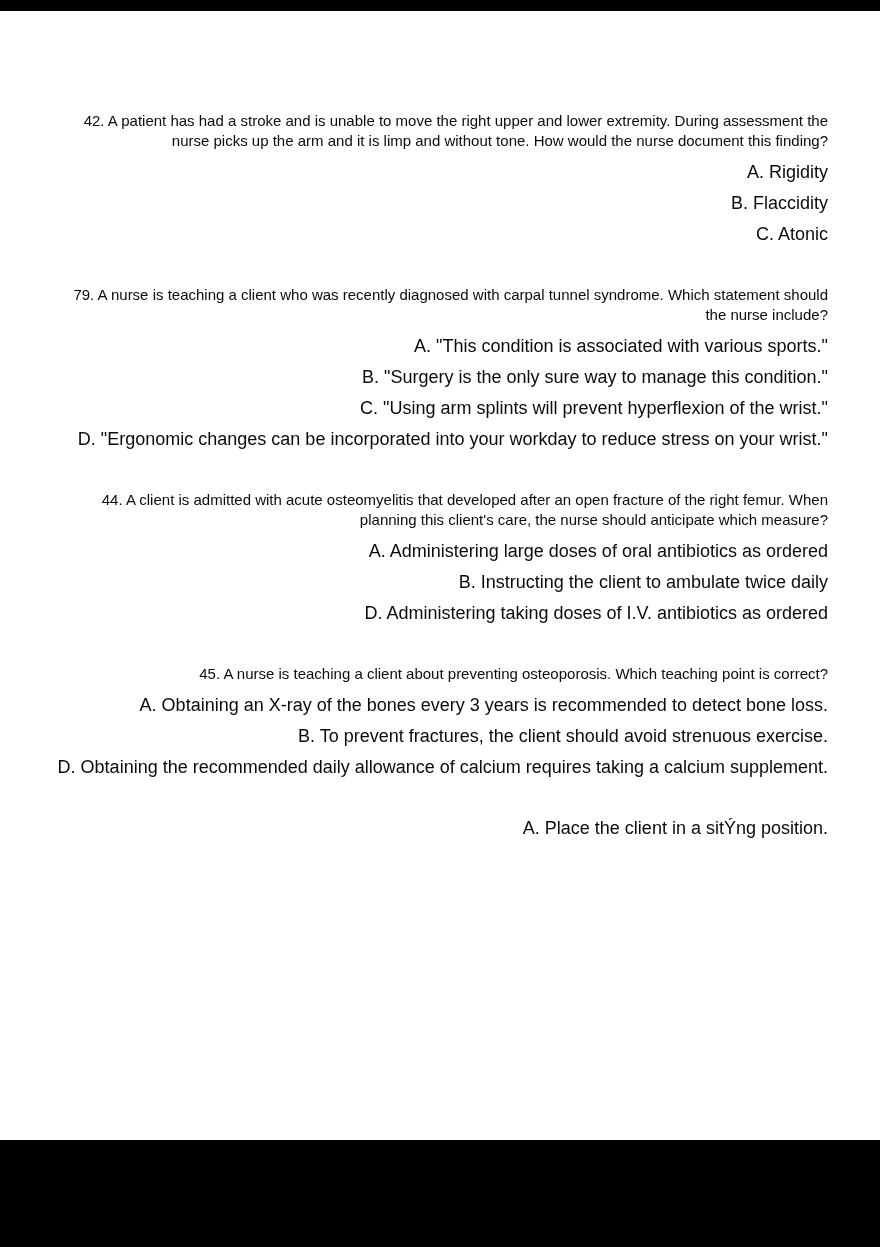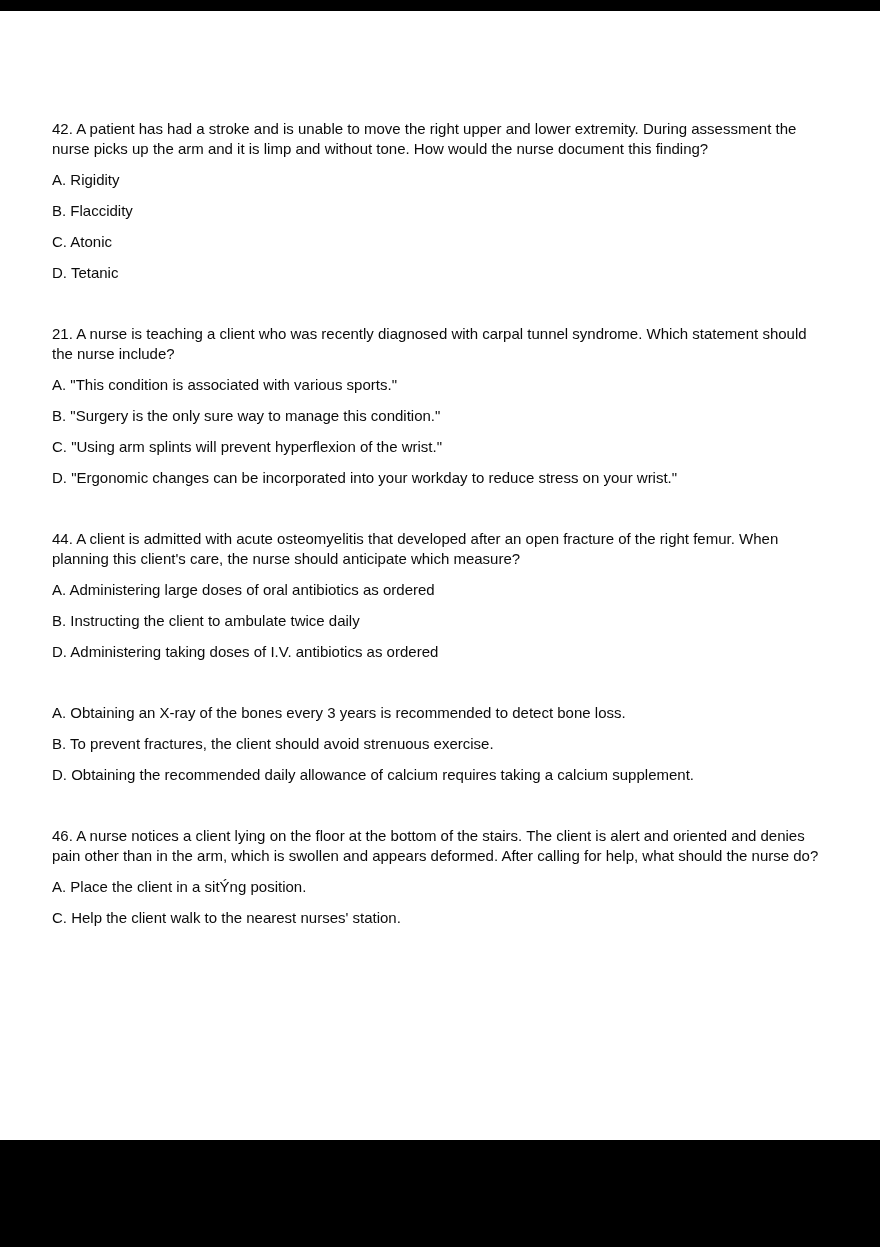--- a/index.html
+++ b/index.html
@@ -35,70 +35,69 @@
   }
   .bottom-bar {
     position: absolute;
     top: 1140px;
     left: 0;
     width: 880px;
     height: 107px;
     background: #000000;
   }
   .question-block {
-    margin: 8px 0 41px 0;
+    margin: 0 0 41px 0;
+    text-align: right;
   }
   .question-text {
     margin: 0 0 11px 0;
     font-size: 15px;
     line-height: 20px;
   }
   .option-text {
     margin: 0 0 11px 0;
-    font-size: 15px;
+    font-size: 18px;
     line-height: 20px;
   }
 </style>
 </head>
 <body>
 
 <div class="top-bar"></div>
 
 <div class="paper">
 
   <div class="question-block">
     <p class="question-text">42. A patient has had a stroke and is unable to move the right upper and lower extremity. During assessment the nurse picks up the arm and it is limp and without tone. How would the nurse document this finding?</p>
     <p class="option-text">A. Rigidity</p>
     <p class="option-text">B. Flaccidity</p>
     <p class="option-text">C. Atonic</p>
-    <p class="option-text">D. Tetanic</p>
   </div>
 
   <div class="question-block">
-    <p class="question-text">21. A nurse is teaching a client who was recently diagnosed with carpal tunnel syndrome. Which statement should the nurse include?</p>
+    <p class="question-text">79. A nurse is teaching a client who was recently diagnosed with carpal tunnel syndrome. Which statement should the nurse include?</p>
     <p class="option-text">A. "This condition is associated with various sports."</p>
     <p class="option-text">B. "Surgery is the only sure way to manage this condition."</p>
     <p class="option-text">C. "Using arm splints will prevent hyperflexion of the wrist."</p>
     <p class="option-text">D. "Ergonomic changes can be incorporated into your workday to reduce stress on your wrist."</p>
   </div>
 
   <div class="question-block">
     <p class="question-text">44. A client is admitted with acute osteomyelitis that developed after an open fracture of the right femur. When planning this client's care, the nurse should anticipate which measure?</p>
     <p class="option-text">A. Administering large doses of oral antibiotics as ordered</p>
     <p class="option-text">B. Instructing the client to ambulate twice daily</p>
     <p class="option-text">D. Administering taking doses of I.V. antibiotics as ordered</p>
   </div>
 
   <div class="question-block">
+    <p class="question-text">45. A nurse is teaching a client about preventing osteoporosis. Which teaching point is correct?</p>
     <p class="option-text">A. Obtaining an X-ray of the bones every 3 years is recommended to detect bone loss.</p>
     <p class="option-text">B. To prevent fractures, the client should avoid strenuous exercise.</p>
     <p class="option-text">D. Obtaining the recommended daily allowance of calcium requires taking a calcium supplement.</p>
   </div>
 
   <div class="question-block">
-    <p class="question-text">46. A nurse notices a client lying on the floor at the bottom of the stairs. The client is alert and oriented and denies pain other than in the arm, which is swollen and appears deformed. After calling for help, what should the nurse do?</p>
     <p class="option-text">A. Place the client in a sitÝng position.</p>
-    <p class="option-text">C. Help the client walk to the nearest nurses' station.</p>
   </div>
 
 </div>
 
 <div class="bottom-bar"></div>
 
 </body></html>

